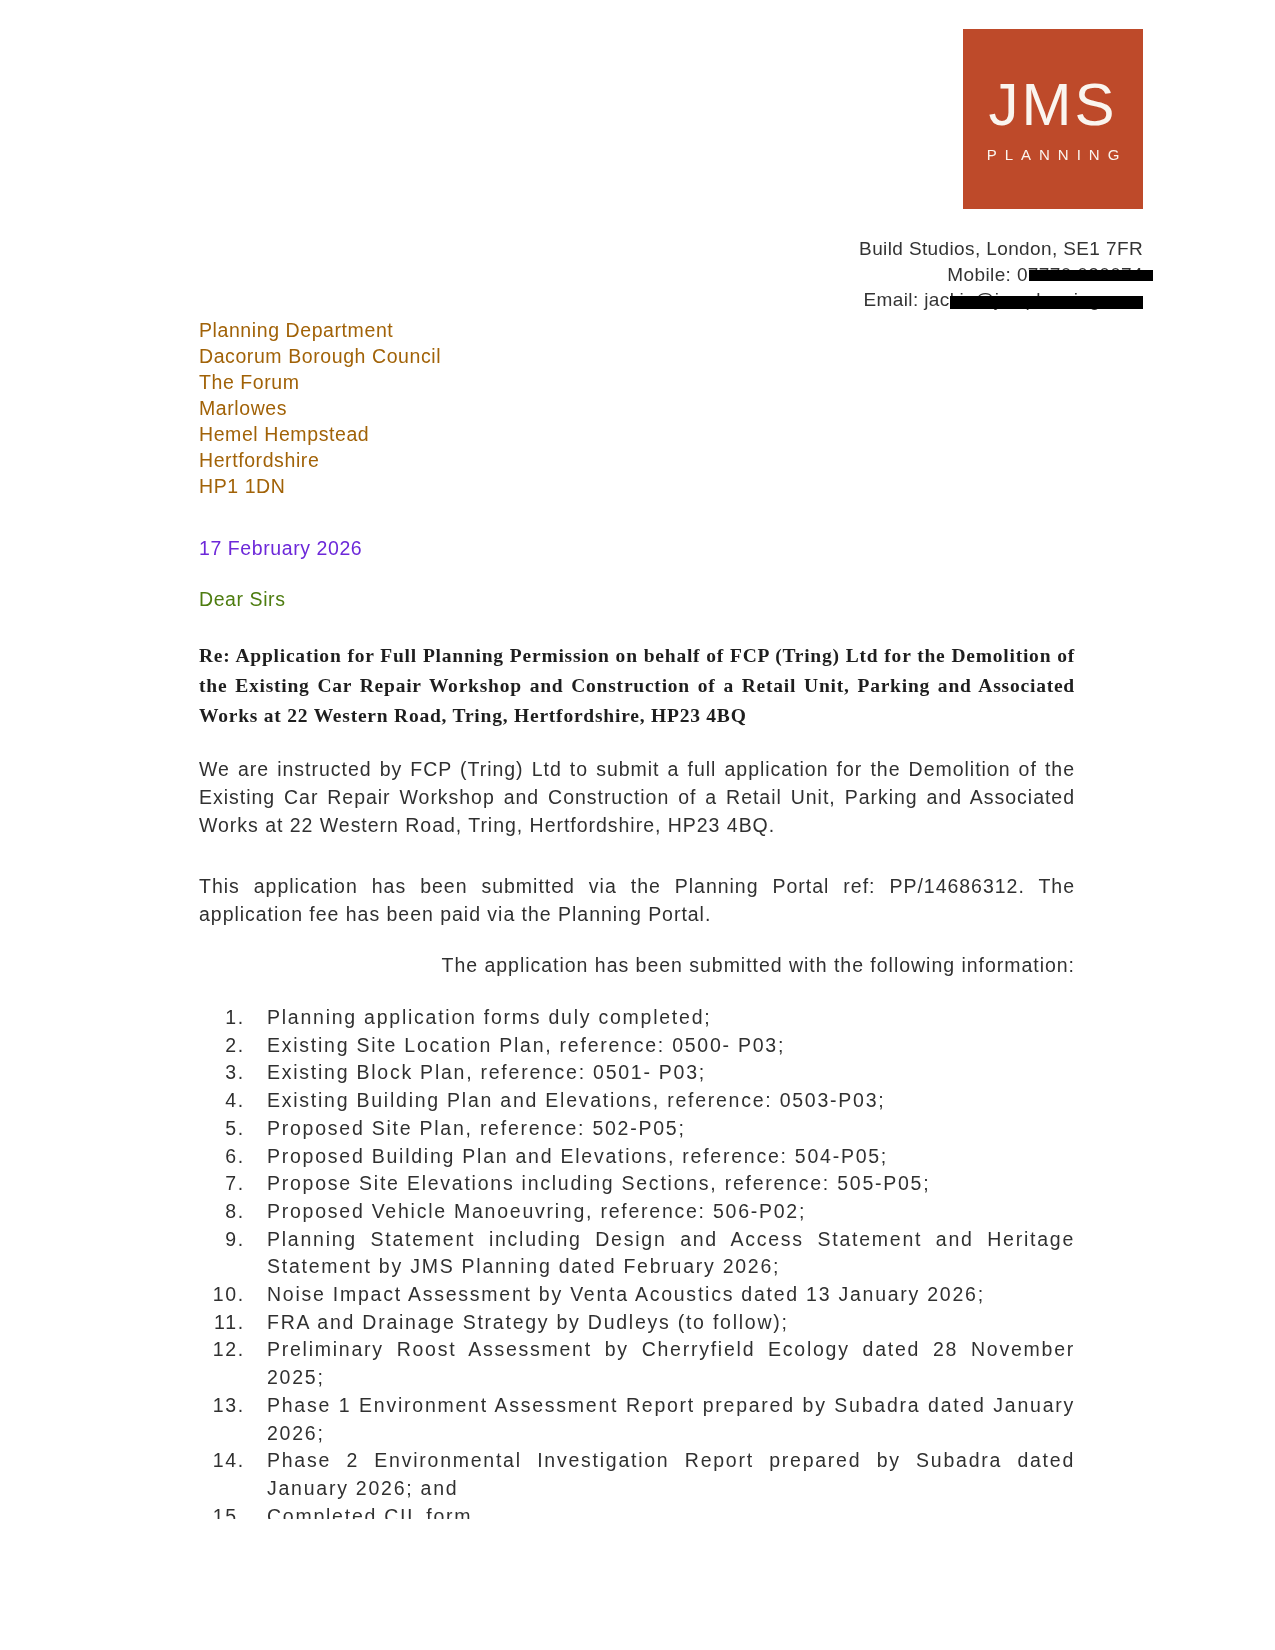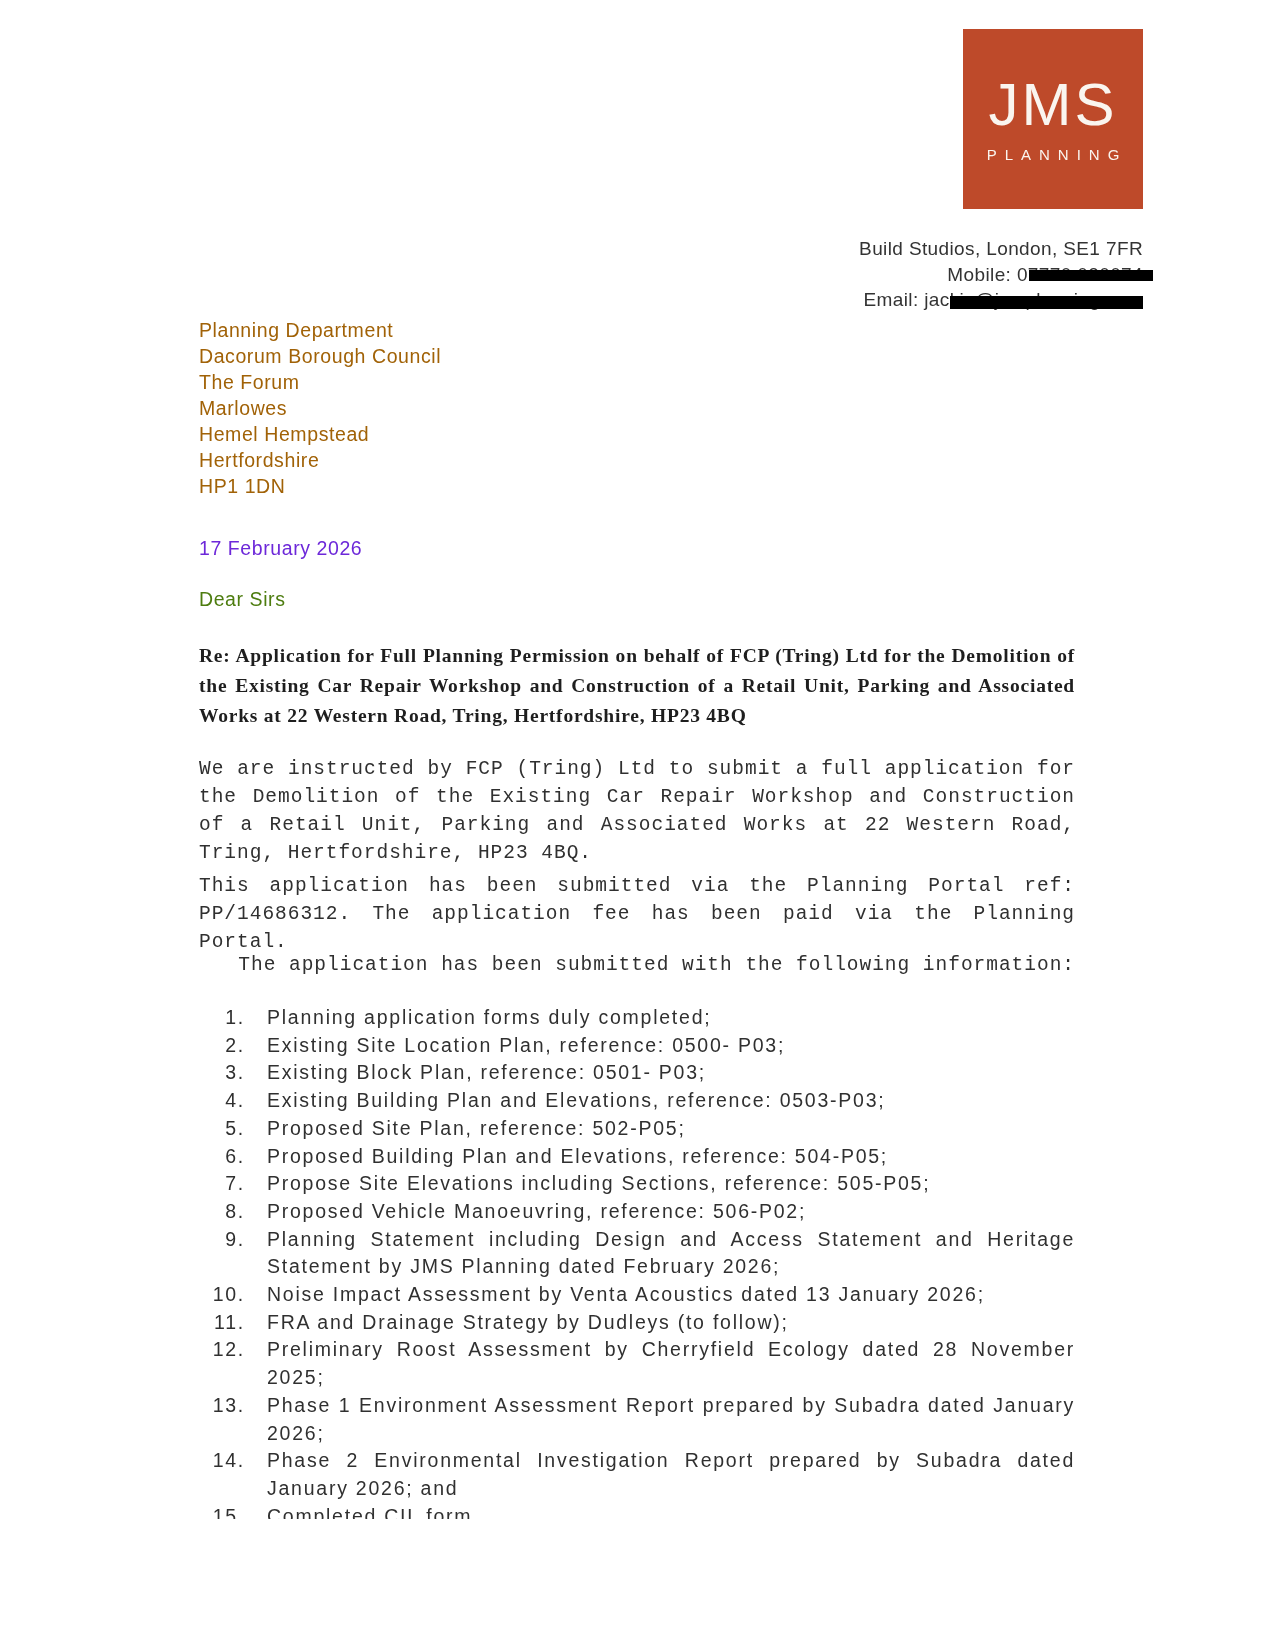--- a/index.html
+++ b/index.html
@@ -36,21 +36,21 @@
   .date{position:absolute;left:199px;top:531px;font-size:19.5px;letter-spacing:0.03em;color:#6d28d9;margin-top:6px;}
   .salutation{position:absolute;left:199px;top:588px;font-size:19.5px;letter-spacing:0.03em;color:#4d7c0f;}
   
   .subject{
     position:absolute;left:199px;top:641px;width:876px;
     font-size:19.5px;line-height:30px;font-weight:bold;color:#1e1e1e;
     text-align:justify;letter-spacing:0.04em;font-family:Liberation Serif, serif;
   }
   .para{
     position:absolute;left:199px;width:876px;font-size:19.5px;line-height:28px;
-    text-align:justify;letter-spacing:0.05em;color:#303030;font-family:Liberation Mono, monospace;
+    text-align:justify;letter-spacing:0.05em;color:#303030;
   }
   .p1{top:755px;}
   .p2{top:872px;}
   .p3{top:951px;text-align:right;}
   
   .list{
     position:absolute;left:199px;top:1004px;width:876px;
     font-size:19.5px;line-height:27.7px;color:#303030;letter-spacing:0.09em;
   }
   .list-item{display:flex;}

